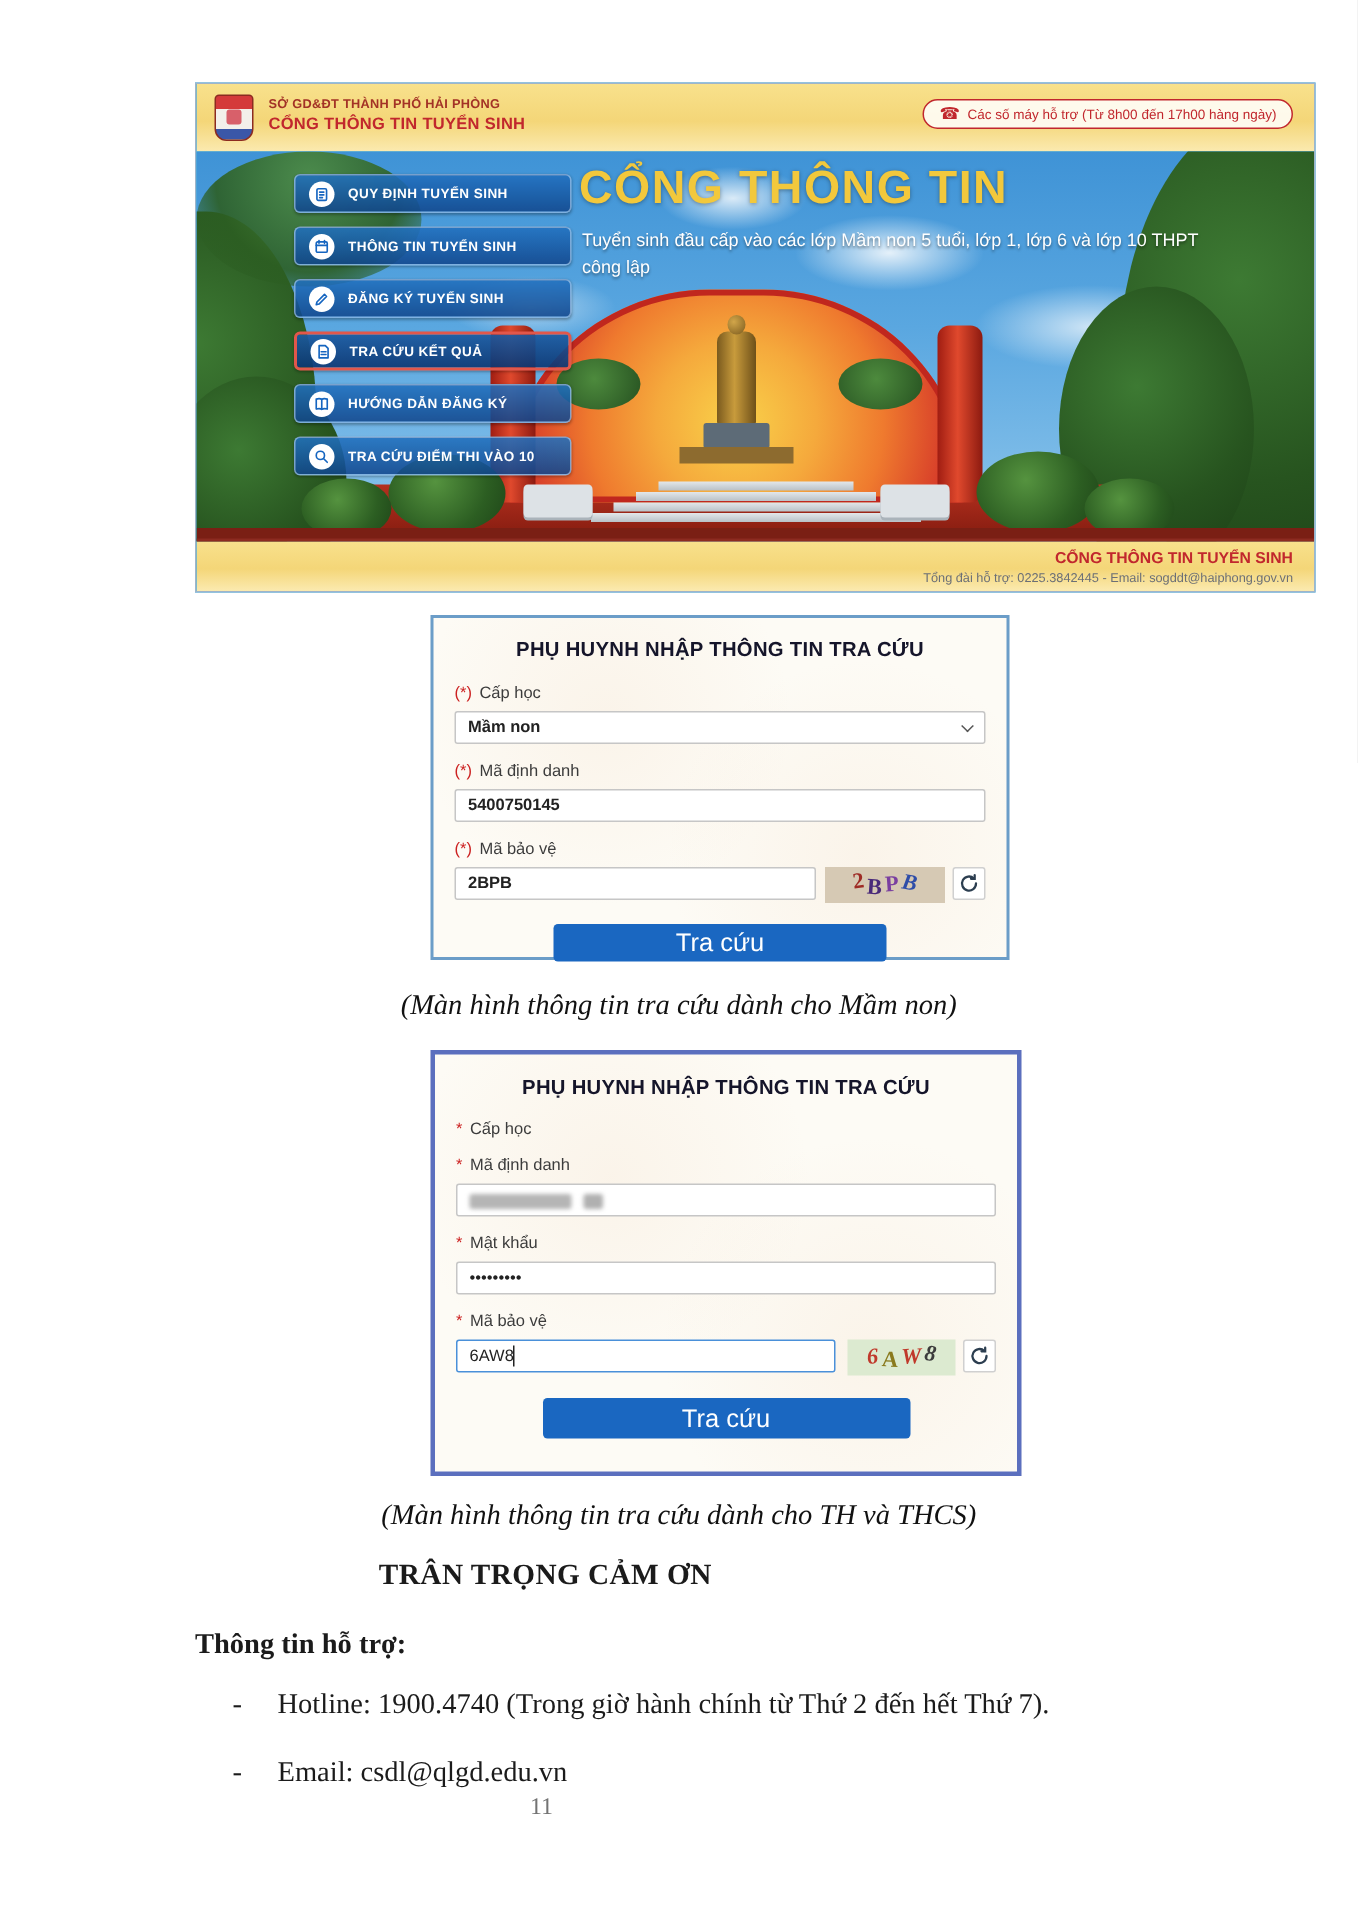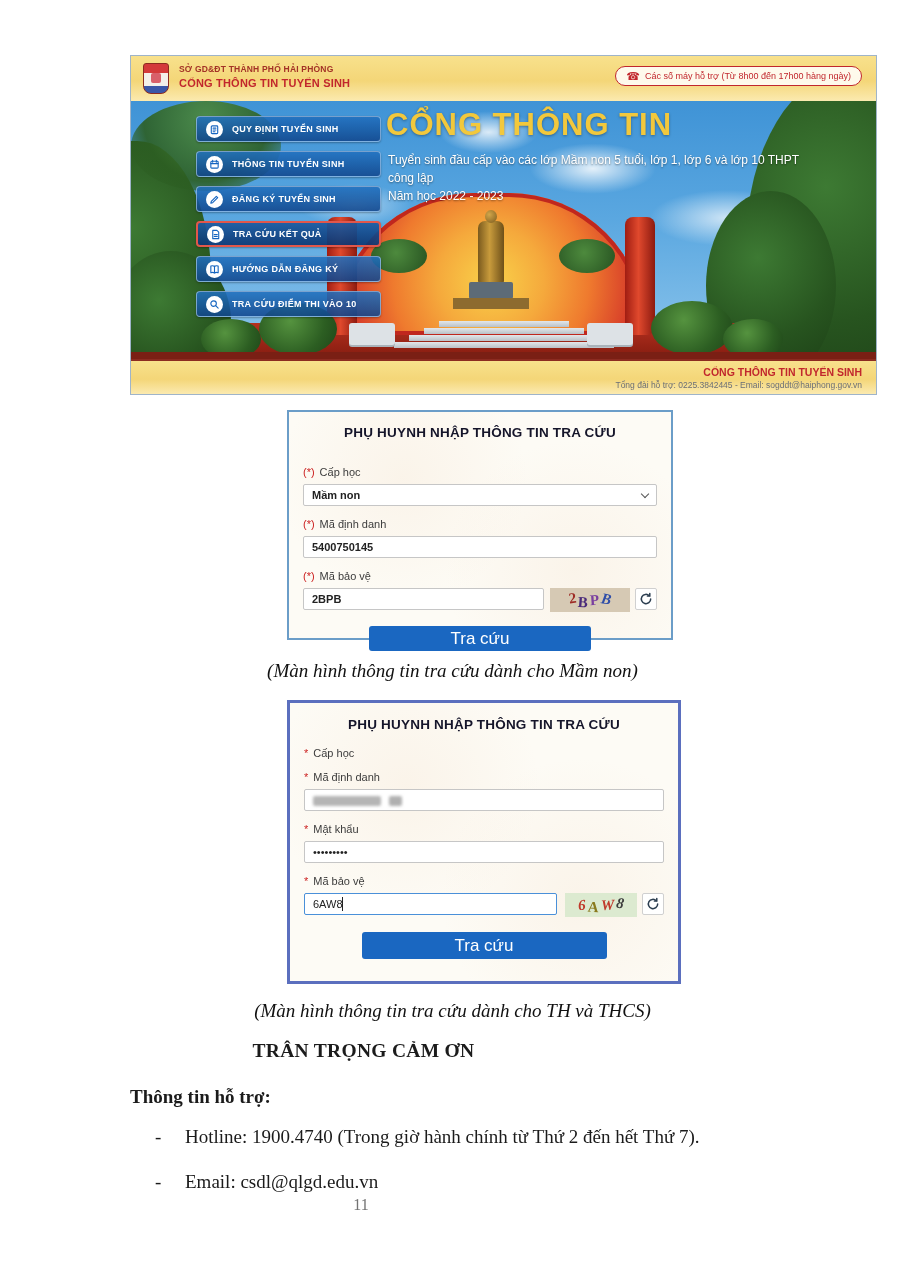--- a/index.html
+++ b/index.html
@@ -270,34 +270,33 @@
               </svg>
           </span>
           <span class="mi-label">TRA CỨU ĐIỂM THI VÀO 10</span>
         </div>
       </div>
 
       <div id="hero-title">CỔNG THÔNG TIN</div>
       <div id="hero-sub">
         <div>Tuyển sinh đầu cấp vào các lớp Mầm non 5 tuổi, lớp 1, lớp 6 và lớp 10 THPT</div>
         <div>công lập</div>
-        <div>Năm học 2022 - 2023</div>
       </div>
     </div>
 
     <div id="ban-footer" class="ban-bar">
       <div class="f1">CỔNG THÔNG TIN TUYỂN SINH</div>
       <div class="f2">Tổng đài hỗ trợ: 0225.3842445 - Email: sogddt@haiphong.gov.vn</div>
     </div>
   </div>
 
   <div id="form1" class="form-card">
     <div class="form-title">PHỤ HUYNH NHẬP THÔNG TIN TRA CỨU</div>
 
-    <div class="f-label gap-lbl" style="margin-top:26px;">
+    <div class="f-label gap-lbl" style="margin-top:16px;">
       <span class="req">(*)</span><span>Cấp học</span>
     </div>
     <div class="f-select">
       <span class="val">Mầm non</span>
       <span class="chev"></span>
     </div>
 
     <div class="f-label gap-lbl">
       <span class="req">(*)</span><span>Mã định danh</span>
     </div>

